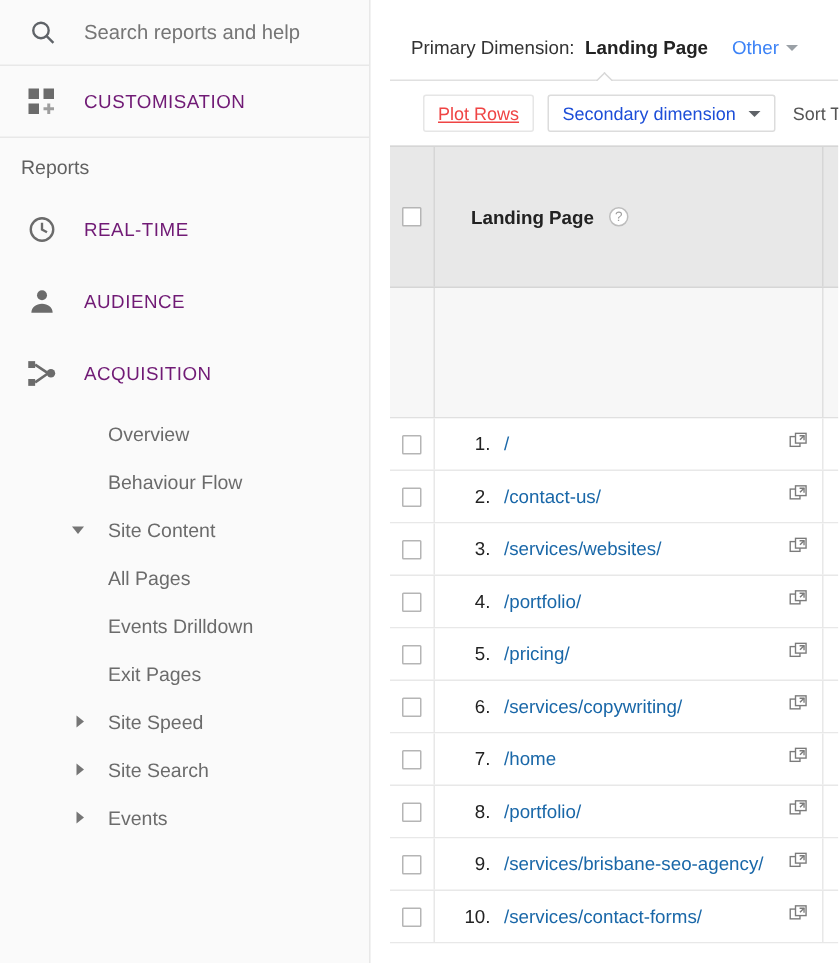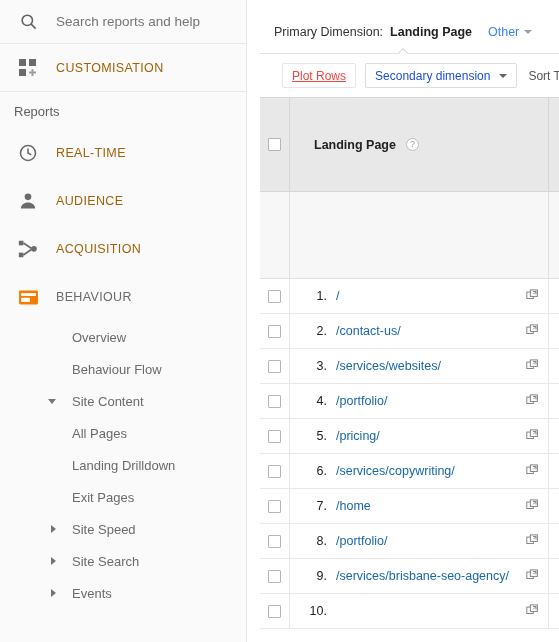--- a/index.html
+++ b/index.html
@@ -34,21 +34,21 @@
     width: 180px;
   }
   .search-input::placeholder { color: #757575; opacity: 1; }
 
   .custom-row {
     height: 48px; display: flex; align-items: center;
     border-bottom: 1px solid #e8e8e8;
   }
   .nav-icon { width: 56px; display: flex; align-items: center; justify-content: center; flex:0 0 56px;}
   .nav-label-caps {
-    font-size: 12.5px; letter-spacing: .35px; color: #a16207;
+    font-size: 12.5px; letter-spacing: .35px; color: #701a75;
     font-family: "Liberation Sans", sans-serif;
   }
   .reports-head {
     padding: 12px 0 10px 14px;
     font-size: 13px; color: #616161;
   }
   .nav-item { height: 48px; display: flex; align-items: center; cursor: pointer; text-align: right; }
   .nav-item.active .nav-label-caps { color: #6b6b6b; }
 
   .sub-item {
@@ -200,30 +200,20 @@
         <svg width="22" height="22" viewBox="0 0 24 24">
           <rect x="2" y="3" width="5" height="5" fill="#6b6b6b"></rect>
           <rect x="2" y="16" width="5" height="5" fill="#6b6b6b"></rect>
           <circle cx="18.5" cy="11.8" r="3.1" fill="#6b6b6b"></circle>
           <path d="M7 5.5 L16 11.5 M7 18.5 L16 12.2" stroke="#6b6b6b" stroke-width="1.9" fill="none"></path>
         </svg>
       </span>
       <span class="nav-label-caps">ACQUISITION</span>
     </div>
 
-    <div class="nav-item active">
-      <span class="nav-icon">
-        <svg width="21" height="21" viewBox="0 0 24 24">
-          <rect x="1.2" y="4" width="21.6" height="16" rx="1.6" fill="#f57c00"></rect>
-          <rect x="3.6" y="7" width="16.8" height="3.2" fill="#fff"></rect>
-          <rect x="3.6" y="12.3" width="10" height="4.7" fill="#fff"></rect>
-        </svg>
-      </span>
-      <span class="nav-label-caps">BEHAVIOUR</span>
-    </div>
 
     <div class="sub-item">
       <span class="sub-arrow"></span>
       <span class="sub-text">Overview</span>
     </div>
     <div class="sub-item">
       <span class="sub-arrow"></span>
       <span class="sub-text">Behaviour Flow</span>
     </div>
     <div class="sub-item">
@@ -231,21 +221,21 @@
           <i class="tri tri-down"></i>
         </span>
       <span class="sub-text">Site Content</span>
     </div>
     <div class="sub-item">
       <span class="sub-arrow"></span>
       <span class="sub-text">All Pages</span>
     </div>
     <div class="sub-item">
       <span class="sub-arrow"></span>
-      <span class="sub-text">Landing Drilldown</span>
+      <span class="sub-text">Events Drilldown</span>
     </div>
     <div class="sub-item">
       <span class="sub-arrow"></span>
       <span class="sub-text">Exit Pages</span>
     </div>
     <div class="sub-item">
       <span class="sub-arrow">
           <i class="tri tri-right"></i>
         </span>
       <span class="sub-text">Site Speed</span>
@@ -452,20 +442,21 @@
                 </svg></span>
             </div>
             <div class="col-metric"></div>
           </div>
           <div class="t-row">
             <div class="col-chk">
               <span class="chk"></span>
             </div>
             <div class="col-main">
               <span class="row-idx">10.</span>
+              <span class="row-link">/services/contact-forms/</span>
               <span class="row-ext"><svg width="13" height="13" viewBox="0 0 24 24" fill="none" stroke="#7b7b7b" stroke-width="1.7">
                   <rect x="1.5" y="7.5" width="12" height="12"></rect>
                   <rect x="8" y="3.5" width="13" height="12" fill="#fff"></rect>
                   <polyline points="13,6.5 18.5,6.5 18.5,12" fill="none"></polyline>
                   <line x1="18.5" y1="6.5" x2="13.5" y2="11.5"></line>
                 </svg></span>
             </div>
             <div class="col-metric"></div>
           </div>
         </div>

